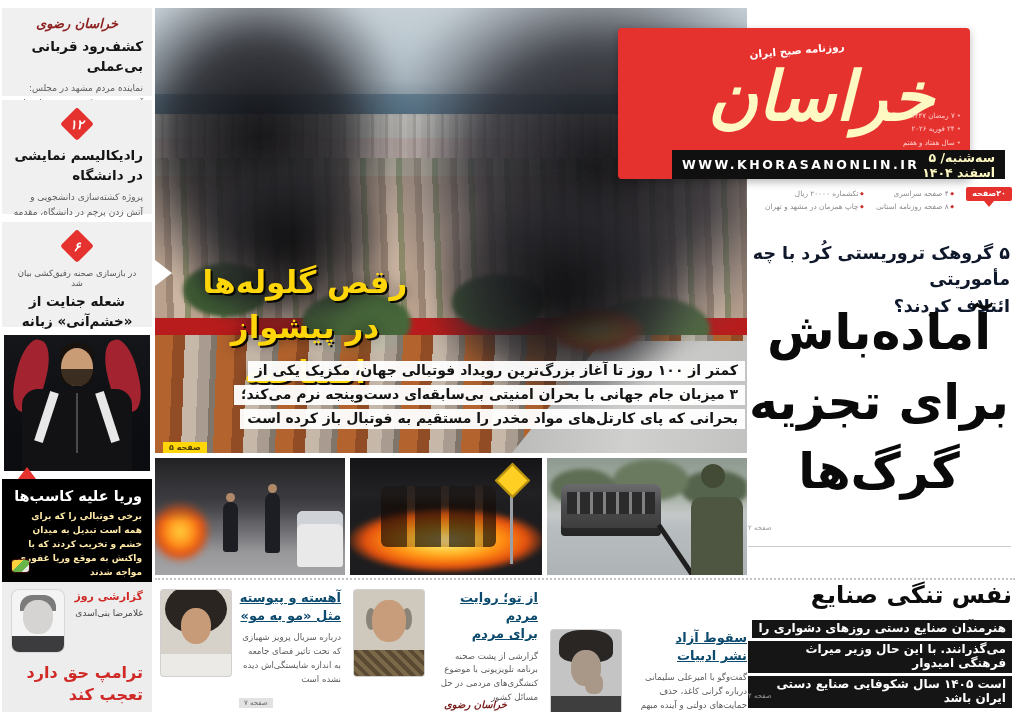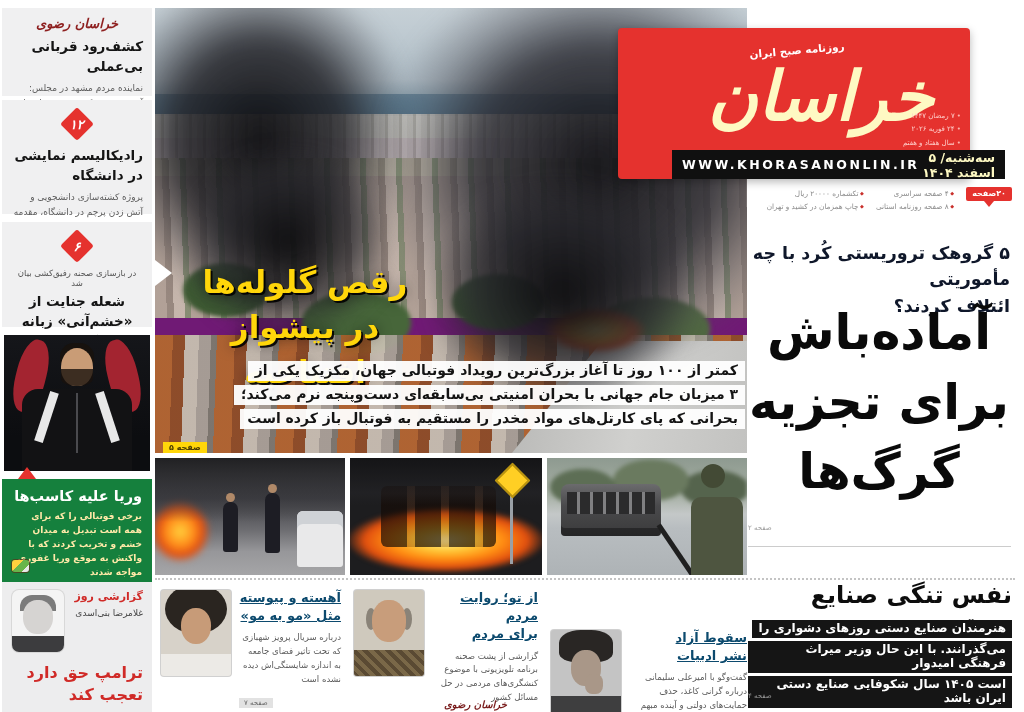--- a/index.html
+++ b/index.html
@@ -26,38 +26,38 @@
   .p-hair { position:absolute; top:8px; left:56px; width:34px; height:20px; background:#17120e; border-radius:14px 14px 0 0; }
   .p-head { position:absolute; top:13px; left:57px; width:32px; height:38px; background:#c99c76; border-radius:50% 50% 46% 46%; }
   .p-beard { position:absolute; top:34px; left:57px; width:32px; height:17px; background:rgba(25,18,12,.8); border-radius:0 0 46% 46%; }
   .p-body { position:absolute; top:54px; left:18px; width:110px; height:84px; background:#121214; border-radius:16px 16px 0 0; }
   .p-body::before, .p-body::after { content:""; position:absolute; top:2px; width:9px; height:52px; background:#e8e8e8; }
   .p-body::before { left:20px; transform:rotate(18deg); }
   .p-body::after { right:20px; transform:rotate(-18deg); }
   .p-zip { position:absolute; top:58px; left:72px; width:2px; height:60px; background:#4a4a4e; }
 
   
-  .red-card { position:absolute; left:2px; top:479px; width:150px; background:#15803d; padding:9px 10px 8px 10px; direction:rtl; }
+  .red-card { position:absolute; left:2px; top:479px; width:150px; background:#000000; padding:9px 10px 8px 10px; direction:rtl; }
   .red-notch { position:absolute; left:18px; top:467px; width:0; height:0; border-left:9px solid transparent; border-right:9px solid transparent; border-bottom:12px solid #e5322e; }
   .red-card-title { color:#fff; font-size:14.5px; font-weight:800; text-align:right; margin-bottom:6px; }
   .red-card-body { color:#ffe9a8; font-size:9px; font-weight:bold; line-height:1.55; text-align:right; }
   .media-icon { position:absolute; left:10px; bottom:16px; width:17px; height:12px; border-radius:3px; background:linear-gradient(135deg,#ffd23e 0 40%,#68b54a 40% 75%,#e8e8e8 75%); box-shadow:0 0 0 1px rgba(120,20,10,.5); }
 
   
   .note-block { position:absolute; left:2px; top:582px; width:150px; height:130px; background:#ededee; padding:8px 9px; direction:rtl; }
   .note-label { color:#d02a27; font-size:11px; font-weight:800; text-align:right; }
   .note-author { color:#444; font-size:9px; text-align:right; margin-top:5px; }
   .note-photo { position:absolute; left:10px; top:8px; width:52px; height:62px; background:#f4f4f4; border-radius:7px; overflow:hidden; box-shadow:0 0 0 1px #d8d8d8; }
   .n-hair { position:absolute; top:5px; left:8px; width:36px; height:16px; background:#7b7b7b; border-radius:12px 12px 0 0; }
   .n-face { position:absolute; top:10px; left:11px; width:30px; height:34px; background:#d6d4d2; border-radius:46%; }
   .n-suit { position:absolute; bottom:0; left:0; width:100%; height:16px; background:#3c3c3e; }
   .note-title { color:#d02a27; font-size:16px; font-weight:800; line-height:1.4; text-align:right; margin-top:44px; }
 
   
-  .main-photo { left:155px; top:8px; width:592px; height:445px; overflow:hidden; background:#701a75; }
+  .main-photo { left:155px; top:8px; width:592px; height:445px; overflow:hidden; background:#b91c1c; }
   .ph { position:absolute; left:0; right:0; }
   .ph-sky { top:0; height:130px; background:linear-gradient(180deg,#c6d0d6 0%,#b2c0c9 55%,#8ea7b5 72%,#b9c3c4 100%); }
   .ph-sea { top:86px; height:22px; background:linear-gradient(180deg,#5d7f95,#49708a); opacity:.85; }
   .ph-city { top:106px; height:62px; background:repeating-linear-gradient(90deg,#dbd8cf 0 6px,#c2bfb4 6px 9px,#e7e4db 9px 14px); opacity:.9; }
   .ph-mid { top:150px; height:160px; background:repeating-linear-gradient(88deg,#b9b09b 0 12px,#9c9480 12px 19px,#cfc7b2 19px 30px,#8a9a74 30px 36px); opacity:.9; }
   .ph-green { top:222px; height:150px; filter:blur(2px);
     background:
       radial-gradient(70px 44px at 12% 40%, #3e5b33 0 60%, transparent 62%),
       radial-gradient(90px 52px at 34% 62%, #47663a 0 60%, transparent 62%),
       radial-gradient(76px 46px at 58% 48%, #3a5631 0 60%, transparent 62%),
@@ -346,21 +346,21 @@
   </div>
 
   <div class="infobar">
     <span class="pages-badge">۲۰صفحه</span>
     <div class="info-group">
       <div>۴ صفحه سراسری</div>
       <div>۸ صفحه روزنامه استانی</div>
     </div>
     <div class="info-group">
       <div>تکشماره ۲۰۰۰۰ ریال</div>
-      <div>چاپ همزمان در کشید و تهران</div>
+      <div>چاپ همزمان در مشهد و تهران</div>
     </div>
   </div>
 
   <div class="lead-kicker">
     <div>۵ گروهک تروریستی کُرد با چه مأموریتی</div>
     <div>ائتلاف کردند؟</div>
   </div>
 
   <div class="lead-headline">
     <div>آماده‌باش</div>

